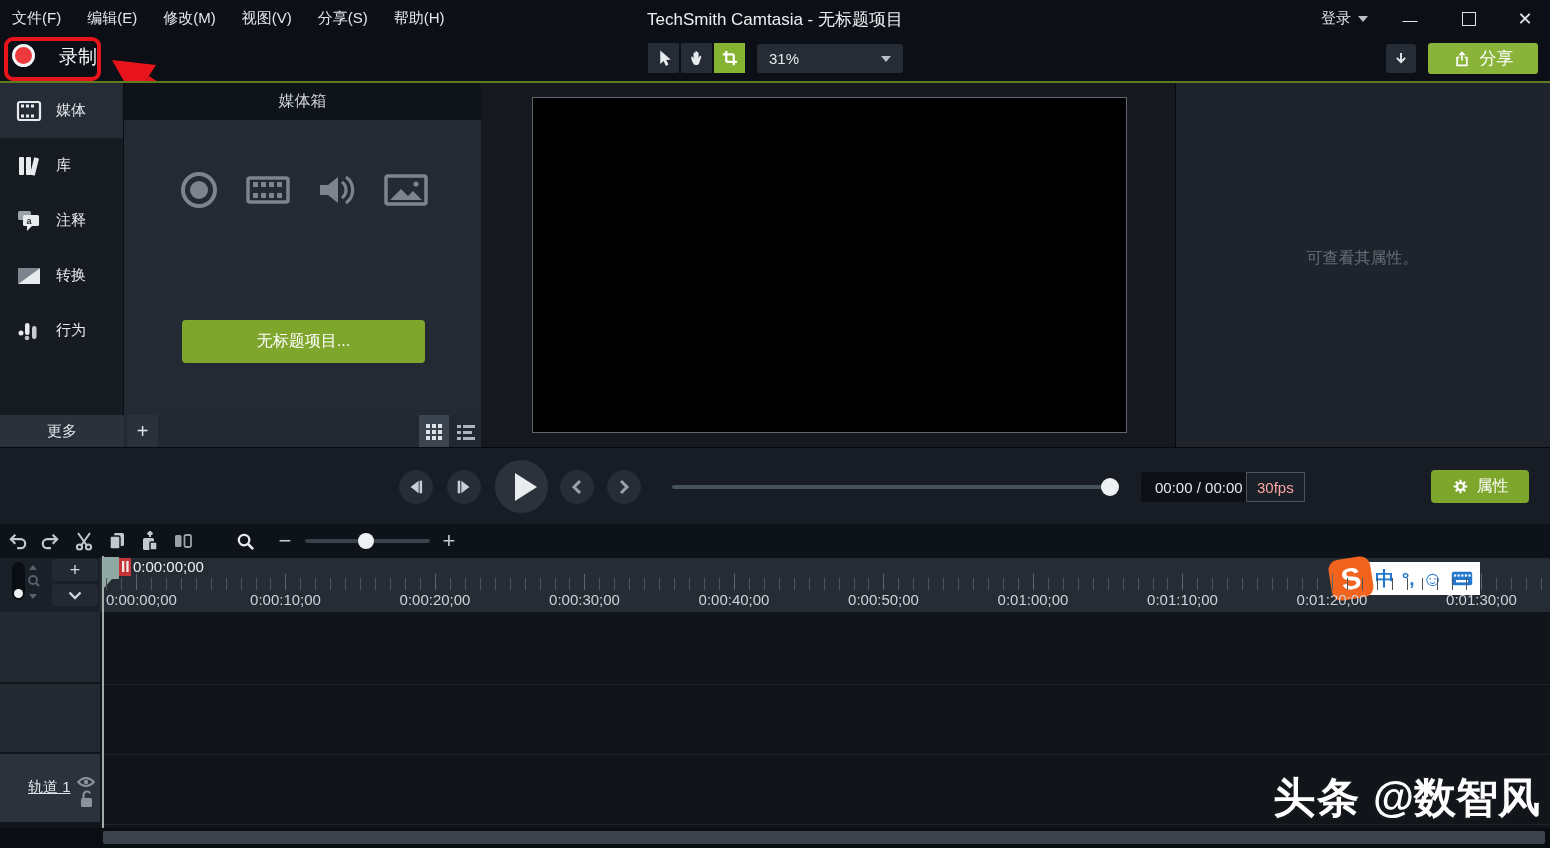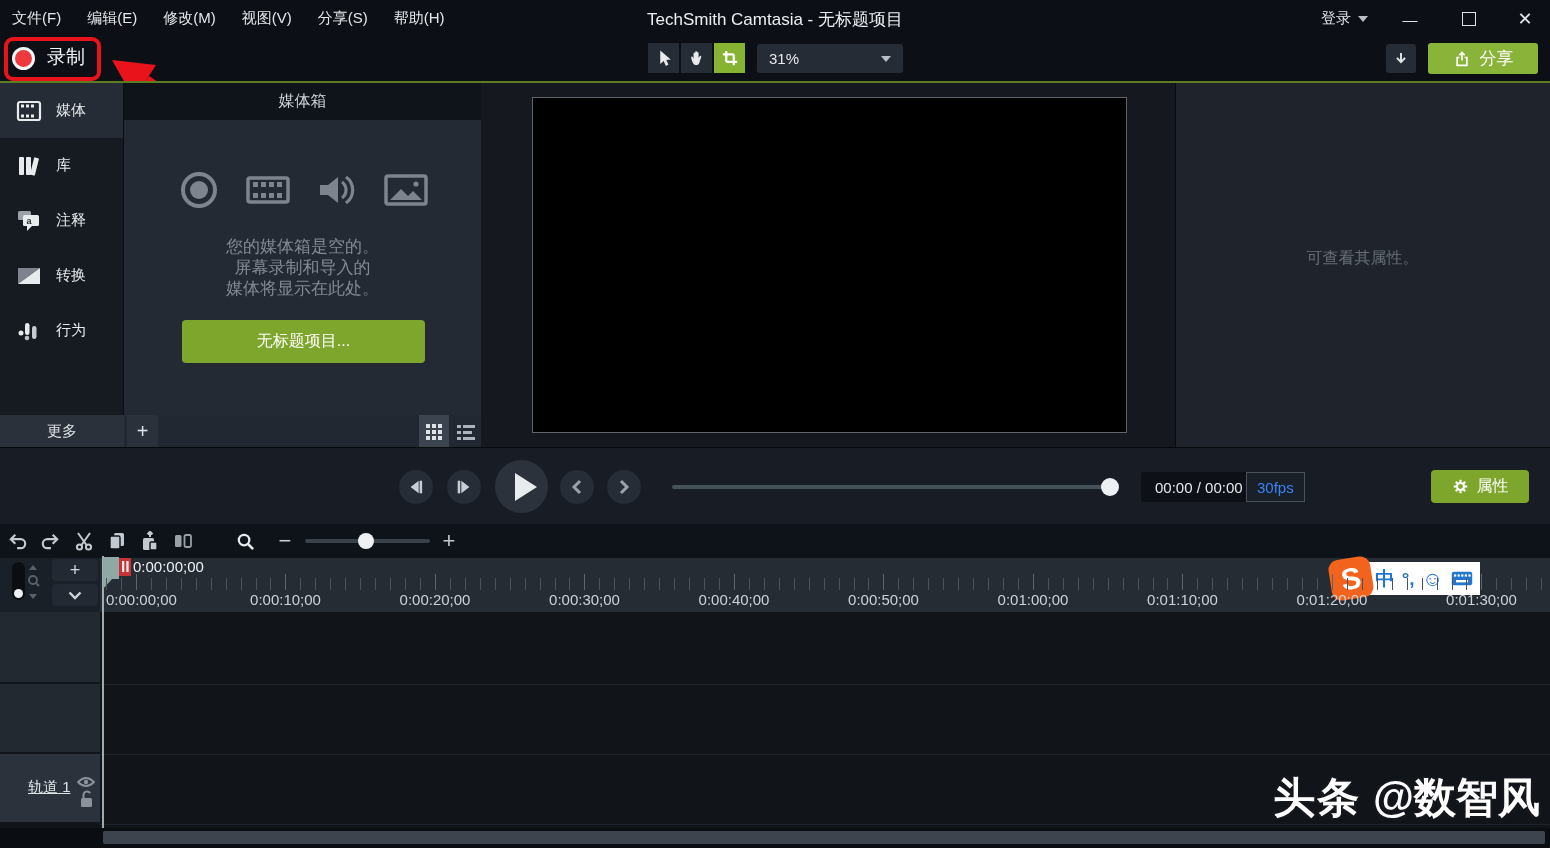--- a/index.html
+++ b/index.html
@@ -9,21 +9,21 @@
   .abs{position:absolute;}
   .row{display:flex;align-items:center;}
   
   .menubar{left:0;top:0;width:100%;height:36px;display:flex;align-items:center;gap:26px;padding-left:12px;font-size:15px;color:#e4e7ea;}
   .menu-item{cursor:default;}
   .win-title{top:8px;left:0;width:100%;text-align:center;font-size:17px;color:#eceff2;pointer-events:none;}
   .login{top:9px;right:182px;font-size:15px;color:#dfe3e7;display:flex;align-items:center;gap:7px;}
   .caret{width:0;height:0;border-left:5px solid transparent;border-right:5px solid transparent;border-top:6px solid #b9bfc6;}
   .winbtn{top:8px;width:30px;height:22px;display:flex;align-items:center;justify-content:center;color:#dfe3e7;font-size:15px;}
   
-  .rec-btn{left:12px;top:44px;display:flex;align-items:flex-end;gap:12px;}
+  .rec-btn{left:12px;top:44px;display:flex;align-items:flex-start;gap:24px;}
   .rec-circle{width:23px;height:23px;border-radius:50%;background:#ee3a3e;border:3px solid #f3f5f7;box-sizing:border-box;}
   .rec-label{font-size:19px;color:#f2f4f6;}
   .rec-highlight{left:4px;top:37px;width:97px;height:44px;border:4px solid #e8131b;border-radius:9px;box-sizing:border-box;pointer-events:none;}
   .toolbtn{width:31px;height:30px;background:#262c35;display:flex;align-items:center;justify-content:center;}
   .toolbtn.active{background:#86b332;}
   .zoom-select{left:757px;top:44px;width:146px;height:29px;background:#262c35;border-radius:3px;display:flex;align-items:center;justify-content:space-between;padding:0 12px;box-sizing:border-box;font-size:15px;color:#e6e9ec;}
   .dl-btn{left:1386px;top:44px;width:30px;height:29px;background:#262c35;border-radius:3px;display:flex;align-items:center;justify-content:center;}
   .share-btn{left:1428px;top:43px;width:110px;height:31px;background:#8ab33a;border-radius:3px;display:flex;align-items:center;justify-content:center;gap:9px;font-size:17px;color:#fff;}
   .green-line{left:0;top:81px;width:100%;height:2px;background:#5e7d21;}
   
@@ -42,21 +42,21 @@
   .canvas-panel{left:481px;top:83px;width:694px;height:364px;background:#15191f;}
   .black-canvas{left:532px;top:97px;width:595px;height:336px;background:#000;border:1px solid #60656c;box-sizing:border-box;}
   .props-panel{left:1175px;top:83px;width:375px;height:364px;background:#1f242c;border-left:1px solid #070a0e;box-sizing:border-box;}
   .props-hint{left:1175px;top:247px;width:375px;text-align:center;font-size:16px;line-height:22px;color:#666d75;}
   
   .playbar{left:0;top:447px;width:100%;height:77px;background:#181d25;border-top:1px solid #070a0d;box-sizing:border-box;}
   .pb-btn{border-radius:50%;background:#262d37;display:flex;align-items:center;justify-content:center;}
   .seek-track{left:672px;top:485px;width:438px;height:4px;background:#46525a;border-radius:2px;}
   .seek-thumb{left:1101px;top:478px;width:18px;height:18px;border-radius:50%;background:#eef1f3;}
   .time-box{left:1141px;top:472px;height:30px;background:#0d1117;border-radius:3px 0 0 3px;display:flex;align-items:center;padding:0 14px;font-size:15px;color:#e4e8eb;}
-  .fps-box{left:1246px;top:472px;height:30px;background:#1a2027;border:1px solid #4a525b;box-sizing:border-box;display:flex;align-items:center;padding:0 10px;font-size:15px;color:#3b82f6;}
+  .fps-box{left:1246px;top:472px;height:30px;background:#1a2027;border:1px solid #4a525b;box-sizing:border-box;display:flex;align-items:center;padding:0 10px;font-size:15px;color:#fca5a5;}
   .props-btn{left:1431px;top:470px;width:98px;height:33px;background:#7ea62c;border-radius:4px;display:flex;align-items:center;justify-content:center;gap:8px;font-size:16px;color:#fff;}
   
   .tl-toolbar{left:0;top:524px;width:100%;height:34px;background:#0e1319;}
   .tlbtn{top:529px;width:26px;height:24px;display:flex;align-items:center;justify-content:center;}
   .zoom-track{left:305px;top:539px;width:125px;height:4px;background:#39424b;border-radius:2px;}
   .zoom-thumb{left:358px;top:533px;width:16px;height:16px;border-radius:50%;background:#eef1f3;}
   
   .ruler{left:100px;top:558px;width:1450px;height:54px;background:#262c34;}
   .gutter-top{left:0;top:558px;width:100px;height:54px;background:#1a2028;}
   .tick{position:absolute;width:1px;background:#4a525b;}
@@ -232,25 +232,20 @@
       </svg>
     <svg width="44" height="44" viewBox="0 0 44 44">
         <path d="M5 17 h8 l10-8 v26 l-10-8 h-8 z" fill="#7d848d"></path>
         <path d="M27 14 a10 10 0 0 1 0 16 M31 9 a16 16 0 0 1 0 26" stroke="#7d848d" stroke-width="3.2" fill="none"></path>
       </svg>
     <svg width="46" height="44" viewBox="0 0 46 44">
         <rect x="3" y="8" width="40" height="28" rx="2" fill="none" stroke="#7d848d" stroke-width="3.5"></rect>
         <circle cx="33" cy="16" r="2.6" fill="#7d848d"></circle>
         <path d="M7 32 l11-11 7 7 5-5 9 9 z" fill="#7d848d"></path>
       </svg>
-  </div>
-  <div class="abs empty-text">
-    <div>您的媒体箱是空的。</div>
-    <div>屏幕录制和导入的</div>
-    <div>媒体将显示在此处。</div>
   </div>
   <div class="abs import-btn">无标题项目...</div>
   <div class="abs bin-bottom"></div>
   <div class="abs plus-btn">+</div>
   <div class="abs view-btn" style="left:419px;background:#3c444f;">
     <svg width="16" height="16" viewBox="0 0 16 16">
         <g fill="#dfe3e7">
           <rect x="0" y="0" width="4" height="4"></rect>
           <rect x="6" y="0" width="4" height="4"></rect>
           <rect x="12" y="0" width="4" height="4"></rect>

